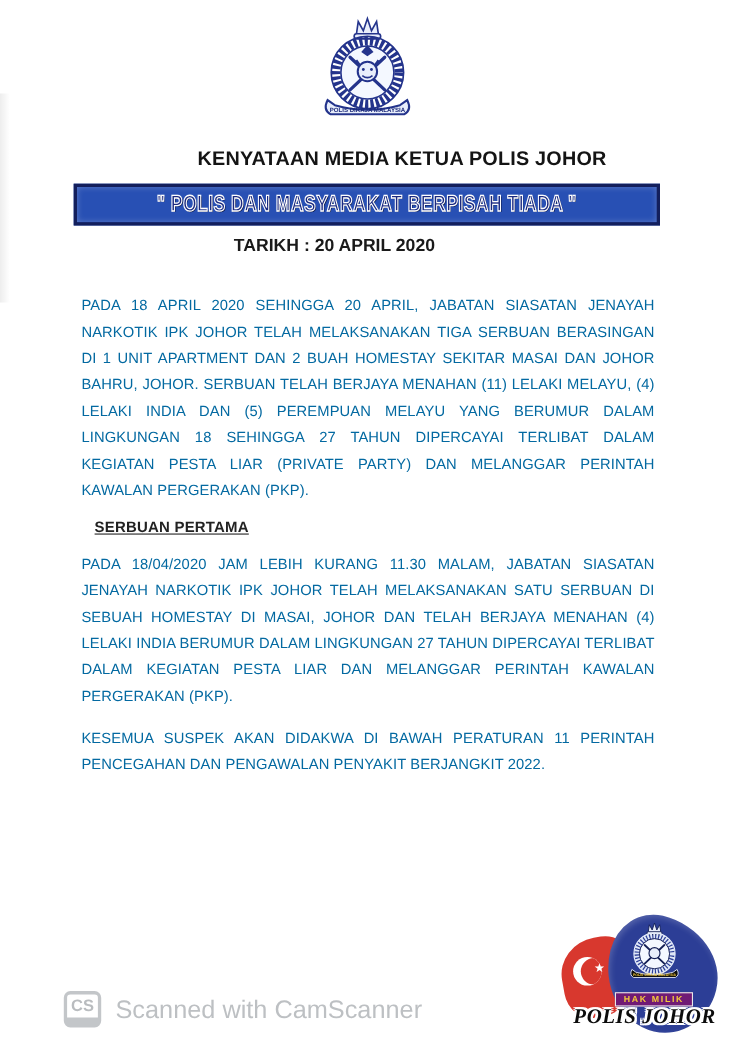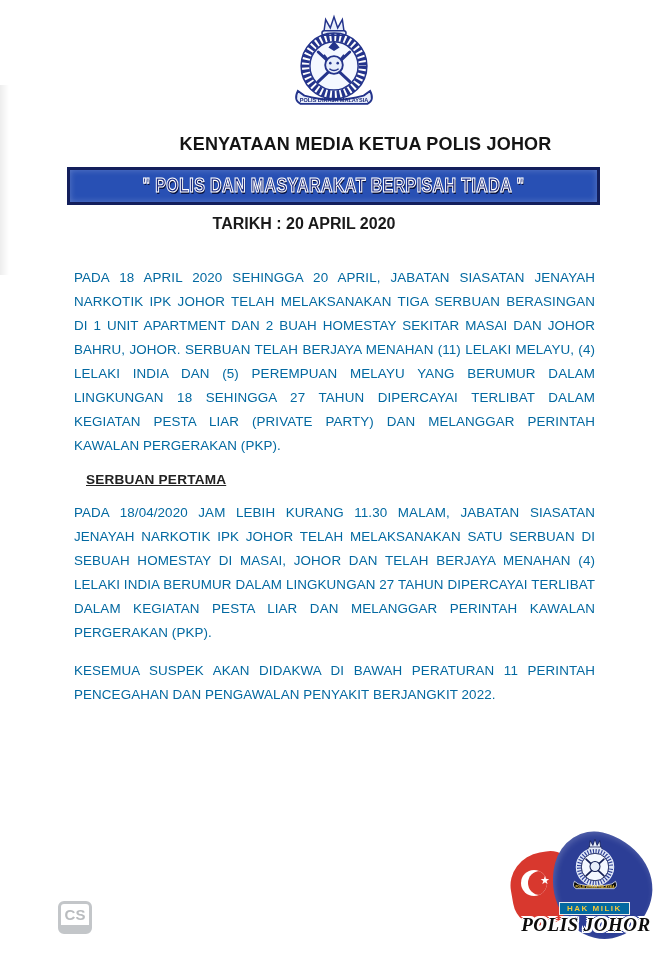--- a/index.html
+++ b/index.html
@@ -54,21 +54,21 @@
     border-radius:55% 45% 62% 38% / 50% 50% 60% 40%;transform:rotate(-10deg);z-index:1;}
   .stamp-crescent{position:absolute;left:12px;top:38px;width:26px;height:26px;border-radius:50%;
     background:#ffffff;z-index:2;overflow:hidden;}
   .stamp-crescent::after{content:"";position:absolute;left:7px;top:1px;width:24px;height:24px;
     border-radius:50%;background:#d8382e;}
   .stamp-star{position:absolute;left:31px;top:42px;color:#ffffff;font-size:11px;z-index:3;}
   .stamp-navy{position:absolute;left:42px;top:2px;width:102px;height:104px;background:#2c3e96;
     border-radius:38% 62% 45% 55% / 40% 52% 48% 60%;transform:rotate(14deg);z-index:2;
     box-shadow:inset 2px 2px 6px rgba(255,255,255,0.2);}
   .stamp-crest{position:absolute;left:56px;top:5px;z-index:4;}
-  .stamp-hak{position:absolute;left:50px;top:70px;background:#0369a1;color:#f3c83c;
+  .stamp-hak{position:absolute;left:50px;top:70px;background:#701a75;color:#f3c83c;
     font-size:8px;font-weight:bold;letter-spacing:1.5px;padding:1px 7px;
     border:1px solid #e9e9e9;z-index:5;white-space:nowrap;}
   .stamp-owner{position:absolute;left:0;top:82px;width:154px;text-align:center;z-index:6;
     font-family:"Liberation Serif", serif;font-style:italic;font-weight:bold;font-size:19px;
     letter-spacing:0.5px;color:#0c0c0c;white-space:nowrap;
     text-shadow:-2px -2px 0 #fff,2px -2px 0 #fff,-2px 2px 0 #fff,2px 2px 0 #fff,
       -2px 0 0 #fff,2px 0 0 #fff,0 -2px 0 #fff,0 2px 0 #fff;}
 </style>
 </head>
 <body>
@@ -111,20 +111,21 @@
 
   <div class="content">
     <p class="body-par">PADA 18 APRIL 2020 SEHINGGA 20 APRIL, JABATAN SIASATAN JENAYAH NARKOTIK IPK JOHOR TELAH MELAKSANAKAN TIGA SERBUAN BERASINGAN DI 1 UNIT APARTMENT DAN 2 BUAH HOMESTAY SEKITAR MASAI DAN JOHOR BAHRU, JOHOR. SERBUAN TELAH BERJAYA MENAHAN (11) LELAKI MELAYU, (4) LELAKI INDIA DAN (5) PEREMPUAN MELAYU YANG BERUMUR DALAM LINGKUNGAN 18 SEHINGGA 27 TAHUN DIPERCAYAI TERLIBAT DALAM KEGIATAN PESTA LIAR (PRIVATE PARTY) DAN MELANGGAR PERINTAH KAWALAN PERGERAKAN (PKP).</p>
     <div class="section-heading">SERBUAN PERTAMA</div>
     <p class="body-par">PADA 18/04/2020 JAM LEBIH KURANG 11.30 MALAM, JABATAN SIASATAN JENAYAH NARKOTIK IPK JOHOR TELAH MELAKSANAKAN SATU SERBUAN DI SEBUAH HOMESTAY DI MASAI, JOHOR DAN TELAH BERJAYA MENAHAN (4) LELAKI INDIA BERUMUR DALAM LINGKUNGAN 27 TAHUN DIPERCAYAI TERLIBAT DALAM KEGIATAN PESTA LIAR DAN MELANGGAR PERINTAH KAWALAN PERGERAKAN (PKP).</p>
     <p class="body-par">KESEMUA SUSPEK AKAN DIDAKWA DI BAWAH PERATURAN 11 PERINTAH PENCEGAHAN DAN PENGAWALAN PENYAKIT BERJANGKIT 2022.</p>
   </div>
 
   <div class="watermark">
     <span class="cs-badge">CS</span>
+    <span class="watermark-text">Scanned with CamScanner</span>
   </div>
 
   <div class="stamp">
     <div class="stamp-red"></div>
     <div class="stamp-crescent"></div>
     <div class="stamp-star">★</div>
     <div class="stamp-navy"></div>
     <div class="stamp-crest">
       <svg width="60" height="59" viewBox="0 0 110 112">
         <g stroke="#141f55" fill="#e8eefb" stroke-width="1.6">

